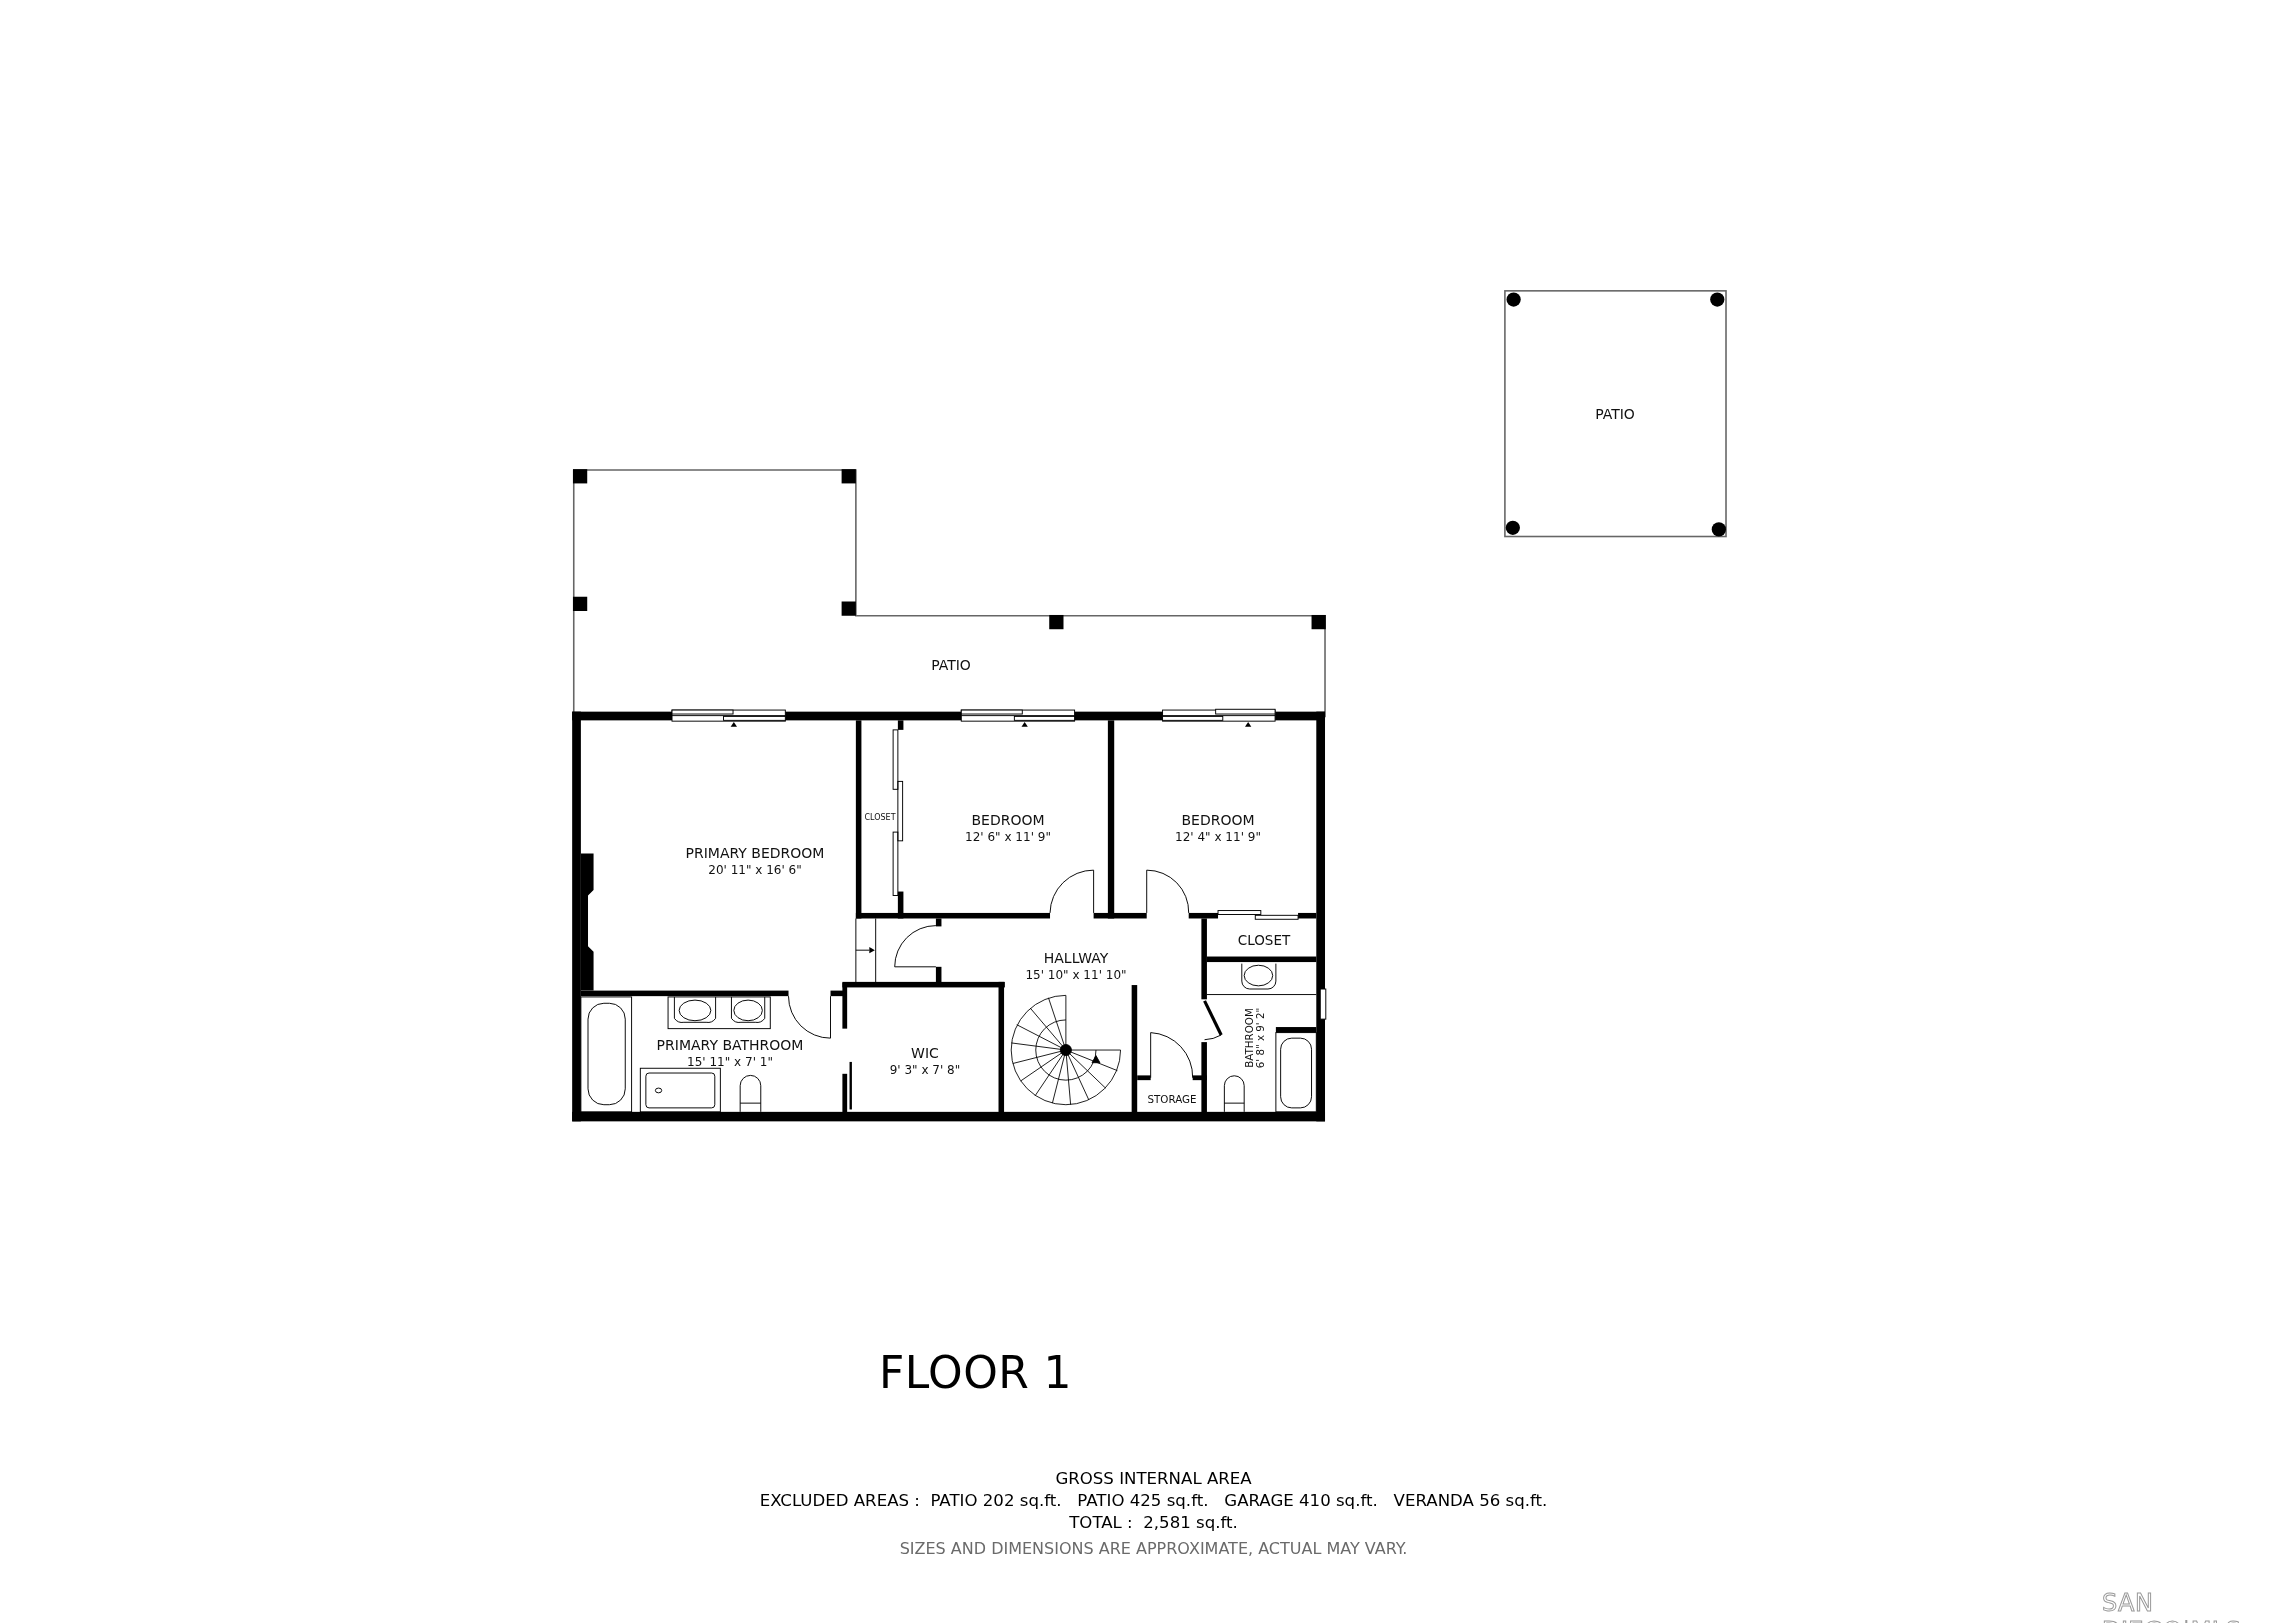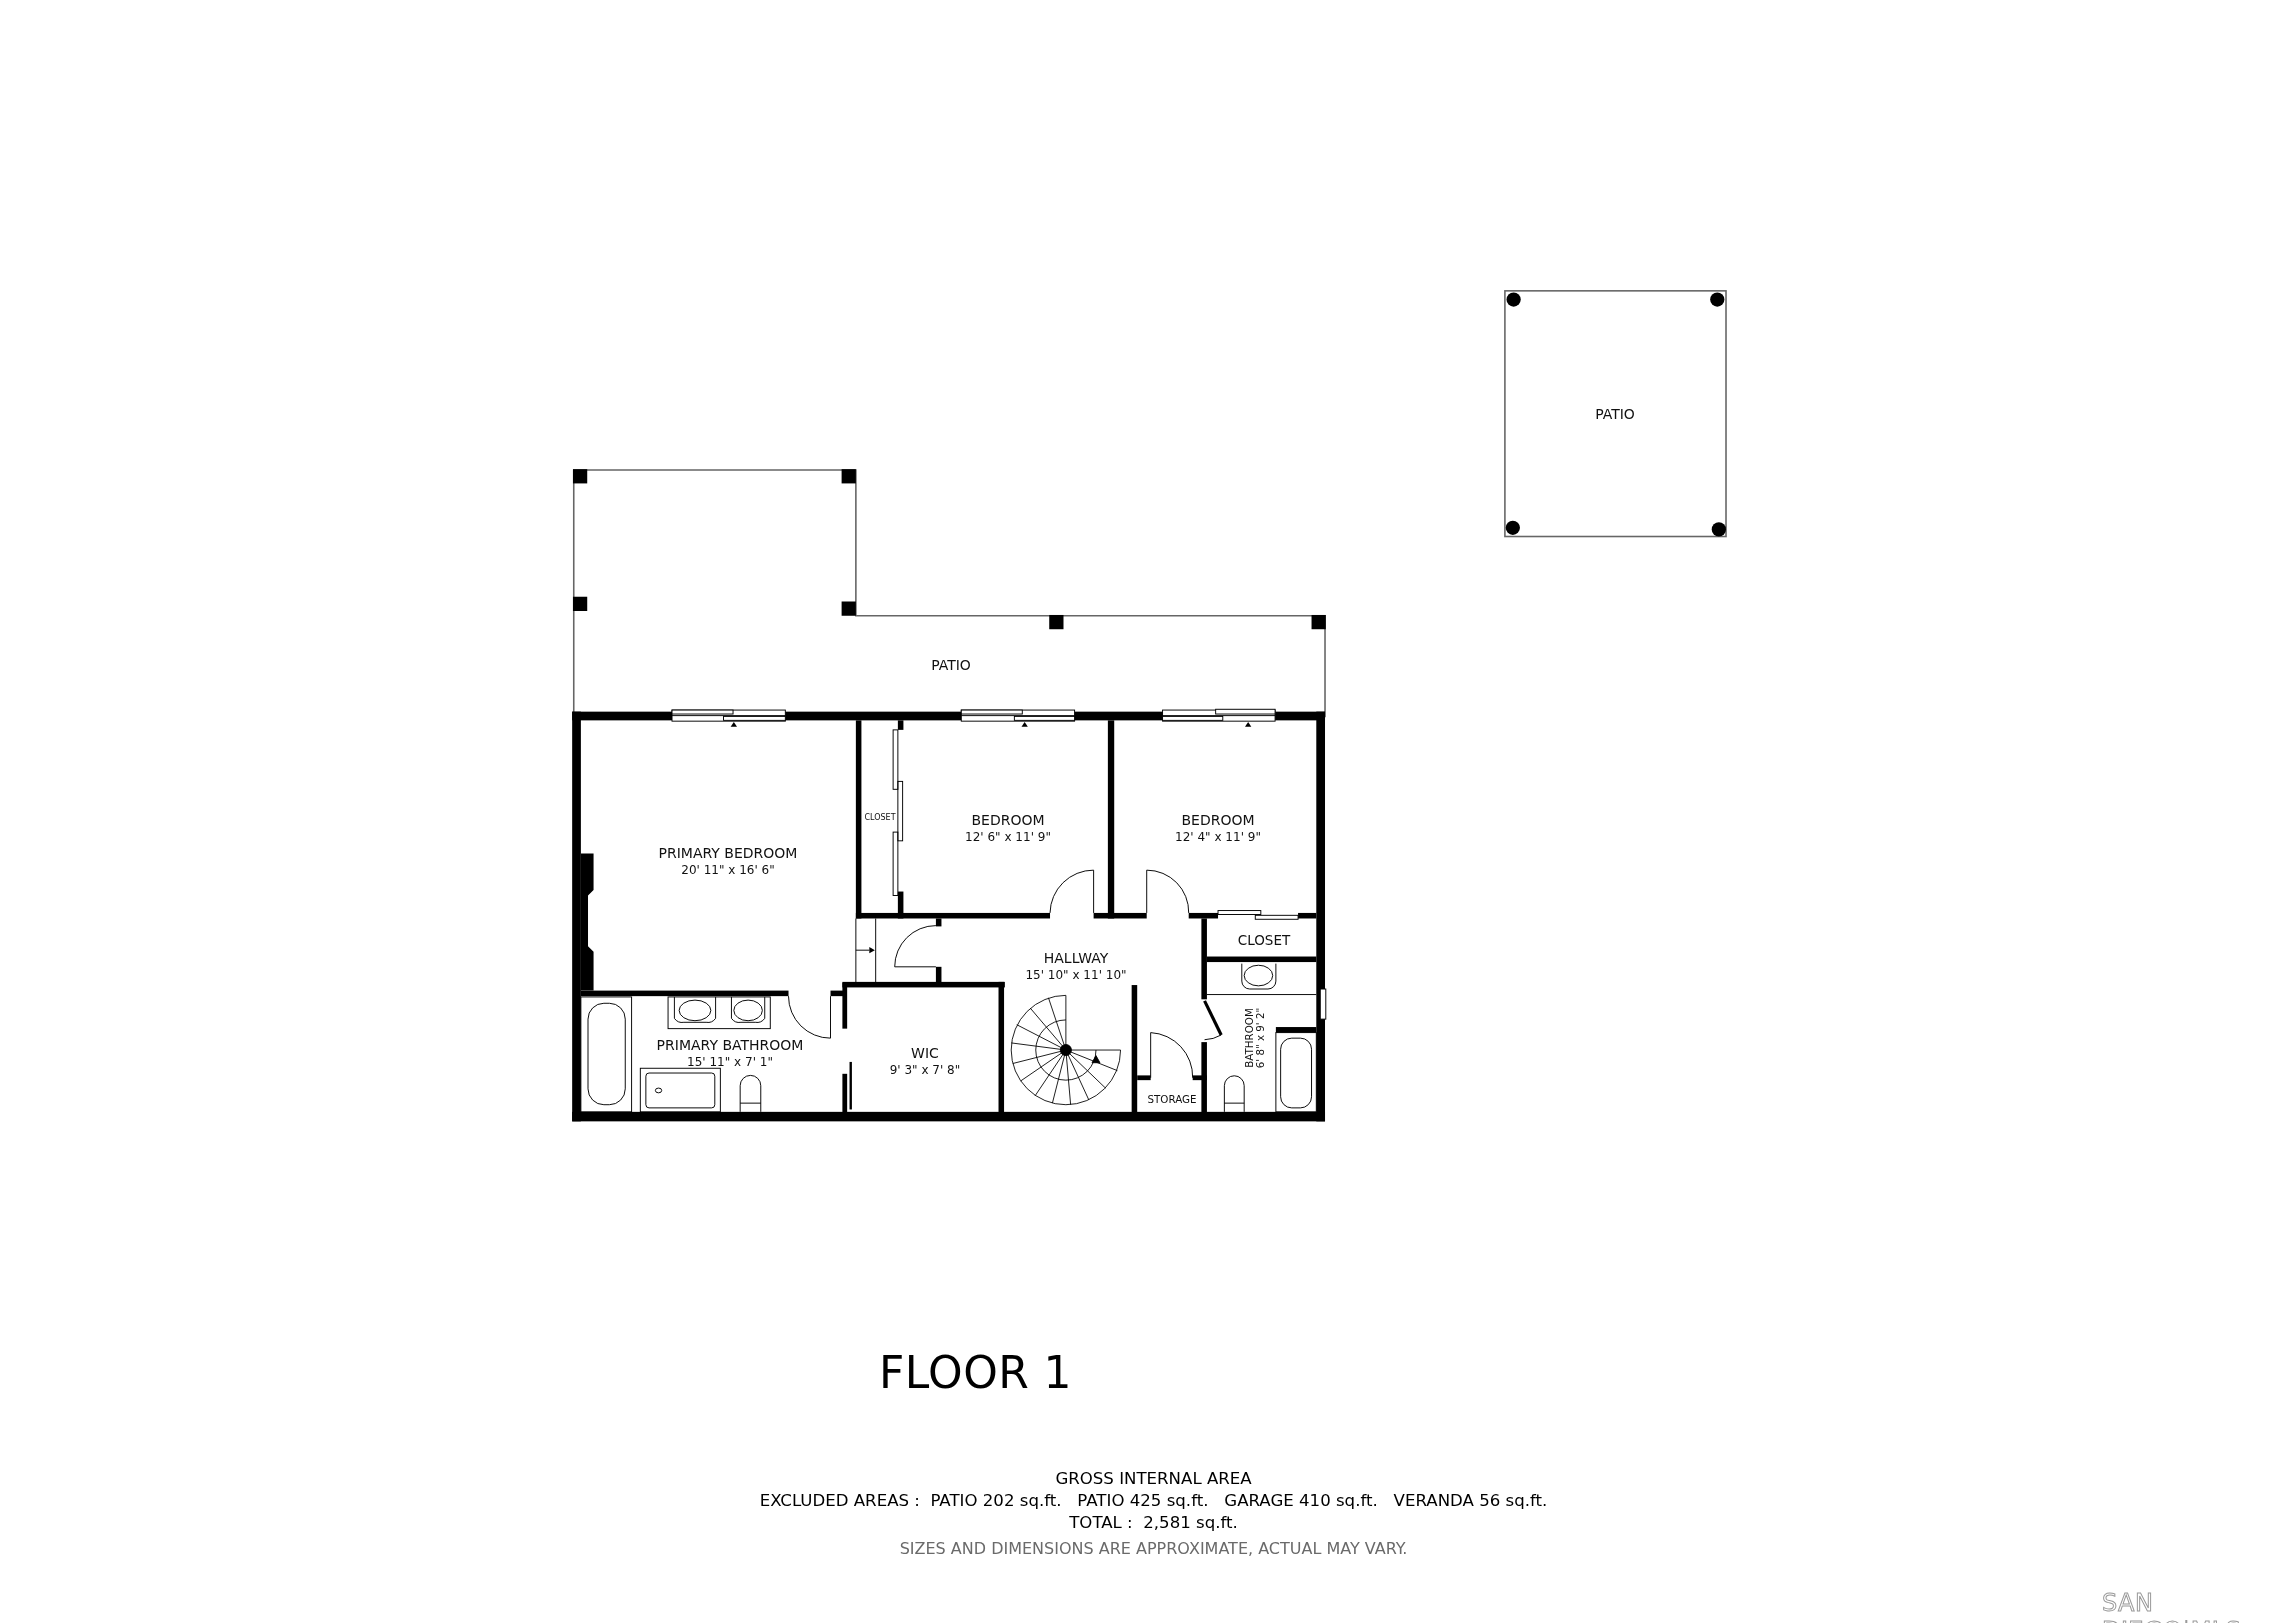--- a/index.html
+++ b/index.html
@@ -194,21 +194,21 @@
   </g>
 </svg>
 
 <div class="lbl mid" style="left:1615px; top:415px;">
     <span class="room-name">PATIO</span>
   </div>
 <div class="lbl mid" style="left:951px; top:666px;">
     <span class="room-name">PATIO</span>
   </div>
 
-<div class="lbl" style="left:728px; top:861px;">
+<div class="lbl" style="left:755px; top:861px;">
   <span class="room-name">PRIMARY BEDROOM</span>
   <span class="room-dim">20' 11" x 16' 6"</span>
 </div>
 <div class="lbl small" style="left:880px; top:818px;"><span>CLOSET</span></div>
 <div class="lbl" style="left:1008px; top:828px;">
   <span class="room-name">BEDROOM</span>
   <span class="room-dim">12' 6" x 11' 9"</span>
 </div>
 <div class="lbl" style="left:1218px; top:828px;">
   <span class="room-name">BEDROOM</span>

